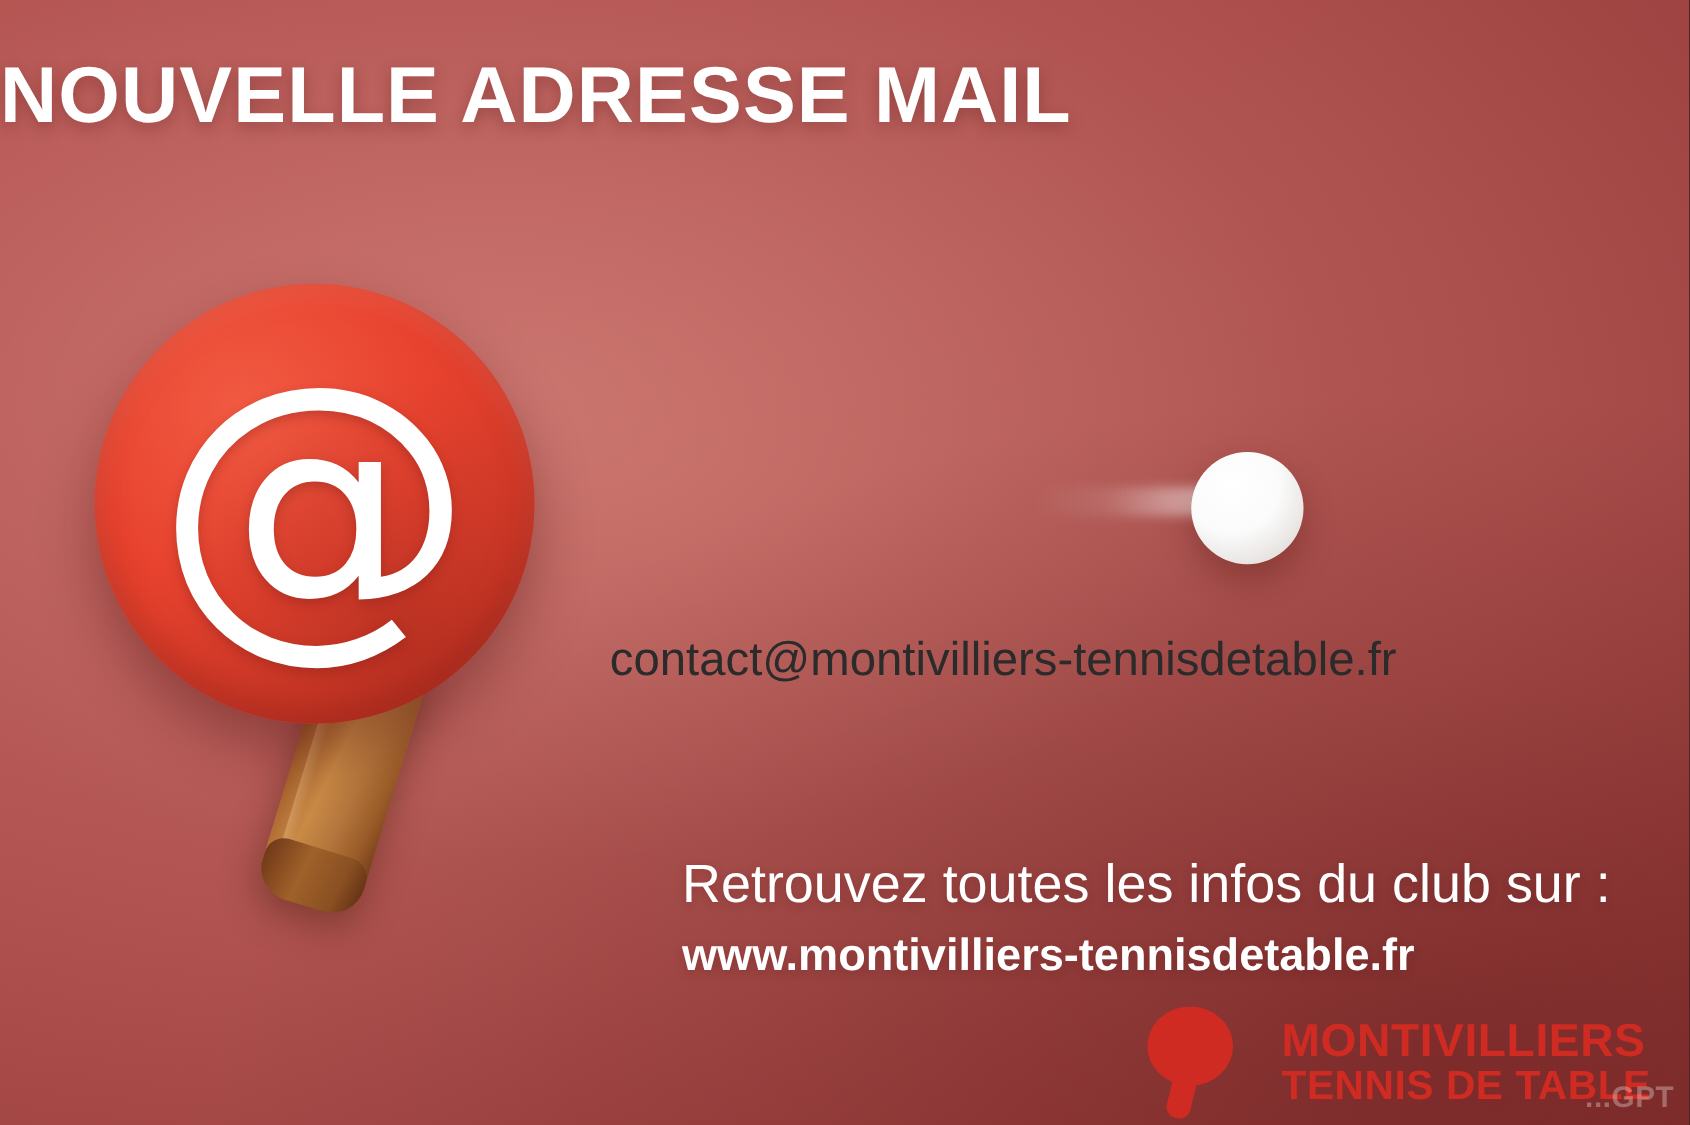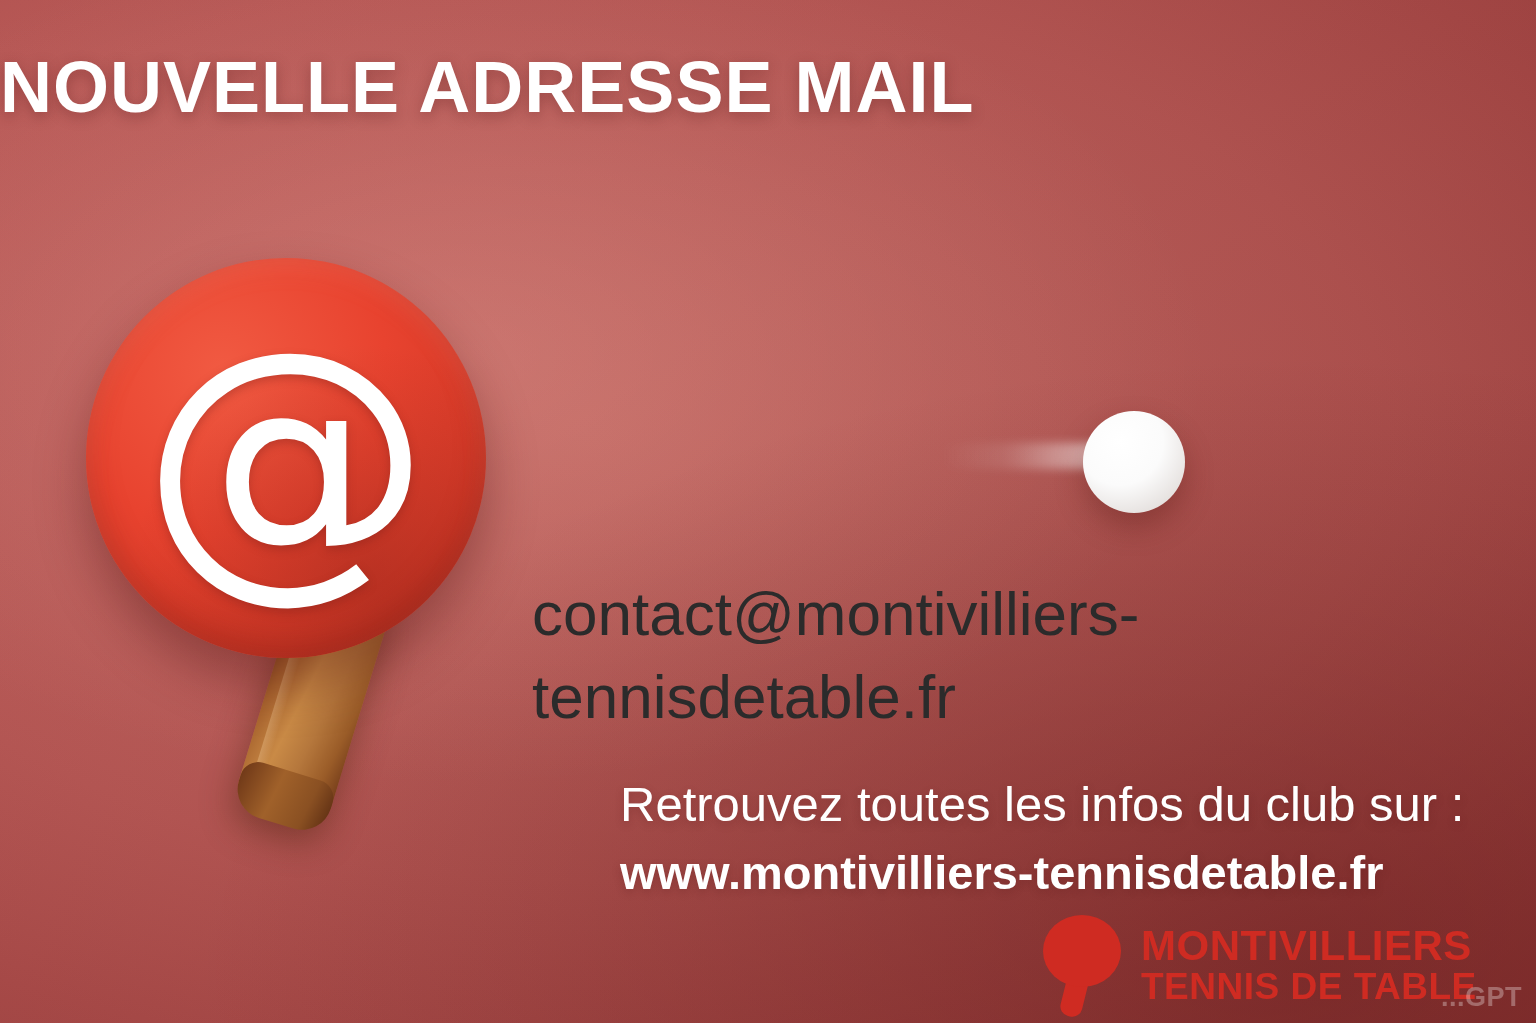--- a/index.html
+++ b/index.html
@@ -154,39 +154,40 @@
     filter: blur(5px);
   }
 
   
   .email {
     position: absolute;
     left: 532px;
     top: 572px;
     width: 760px;
     color: #2b2b2b;
-    font-size: 62px;
+    font-size: 43px;
     line-height: 1.34;
     font-weight: 400;
+    text-align: center;
   }
   .info-line {
     position: absolute;
     left: 620px;
     top: 776px;
     color: #ffffff;
     font-size: 49px;
     font-weight: 500;
     text-shadow: 0 3px 9px rgba(90,25,25,0.28);
   }
   .site-line {
     position: absolute;
     left: 620px;
     top: 845px;
     color: #ffffff;
-    font-size: 47px;
+    font-size: 41px;
     font-weight: bold;
     text-shadow: 0 3px 9px rgba(90,25,25,0.28);
   }
 
   
   .logo {
     position: absolute;
     left: 1035px;
     top: 915px;
     display: flex;
@@ -214,20 +215,21 @@
     width: 22px;
     height: 50px;
     transform: rotate(14deg);
     background: #cf2b22;
     border-radius: 4px 4px 10px 10px;
   }
   .logo-text {
     color: #cf2b22;
     font-weight: bold;
     line-height: 1.04;
+    margin-left: 24px;
   }
   .logo-text .l1 { font-size: 42px; letter-spacing: 0.5px; display: block; }
   .logo-text .l2 { font-size: 37px; letter-spacing: 0.5px; display: block; }
 
   .watermark {
     position: absolute;
     right: 14px;
     bottom: 10px;
     color: rgba(255,255,255,0.30);
     font-size: 27px;

